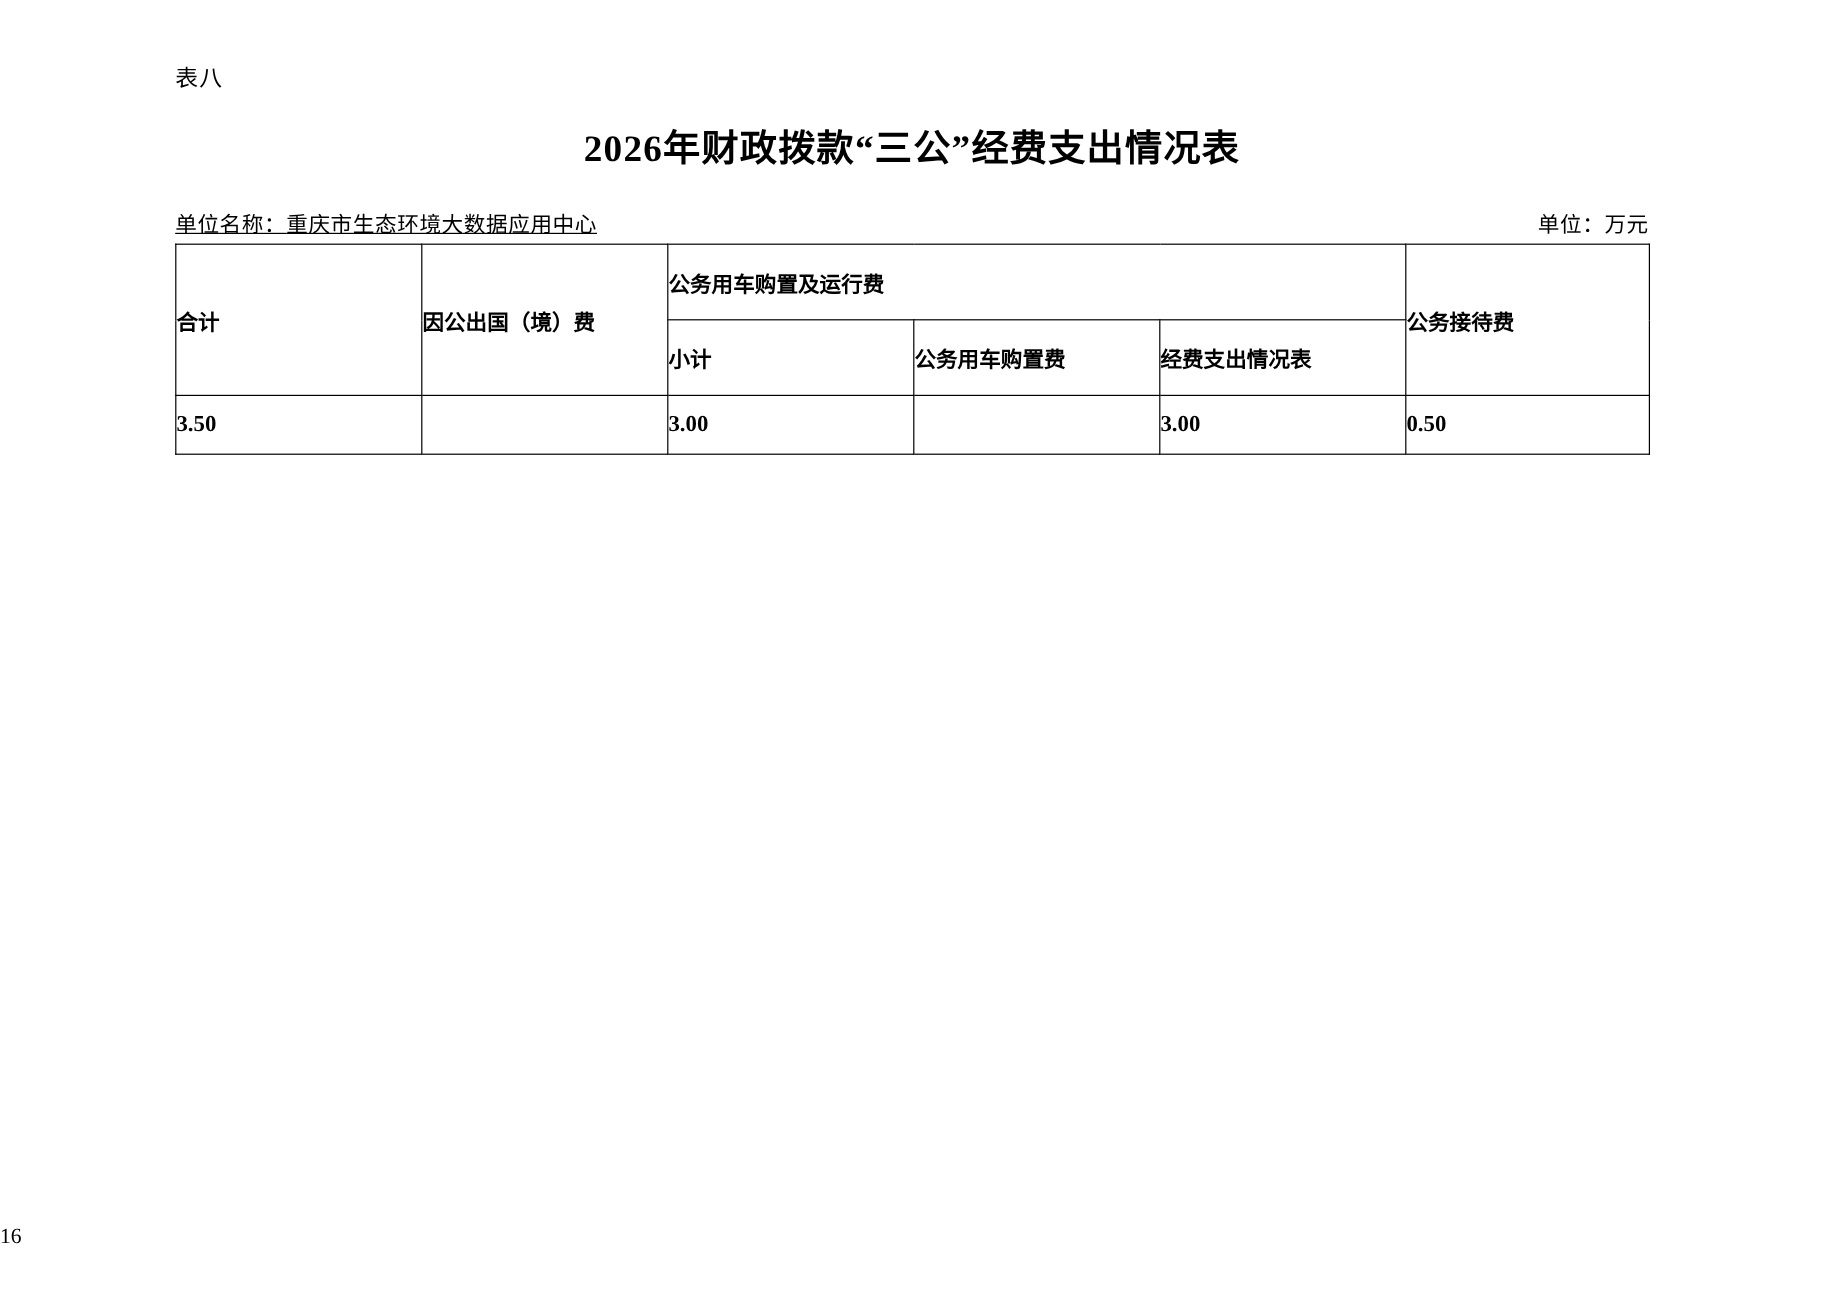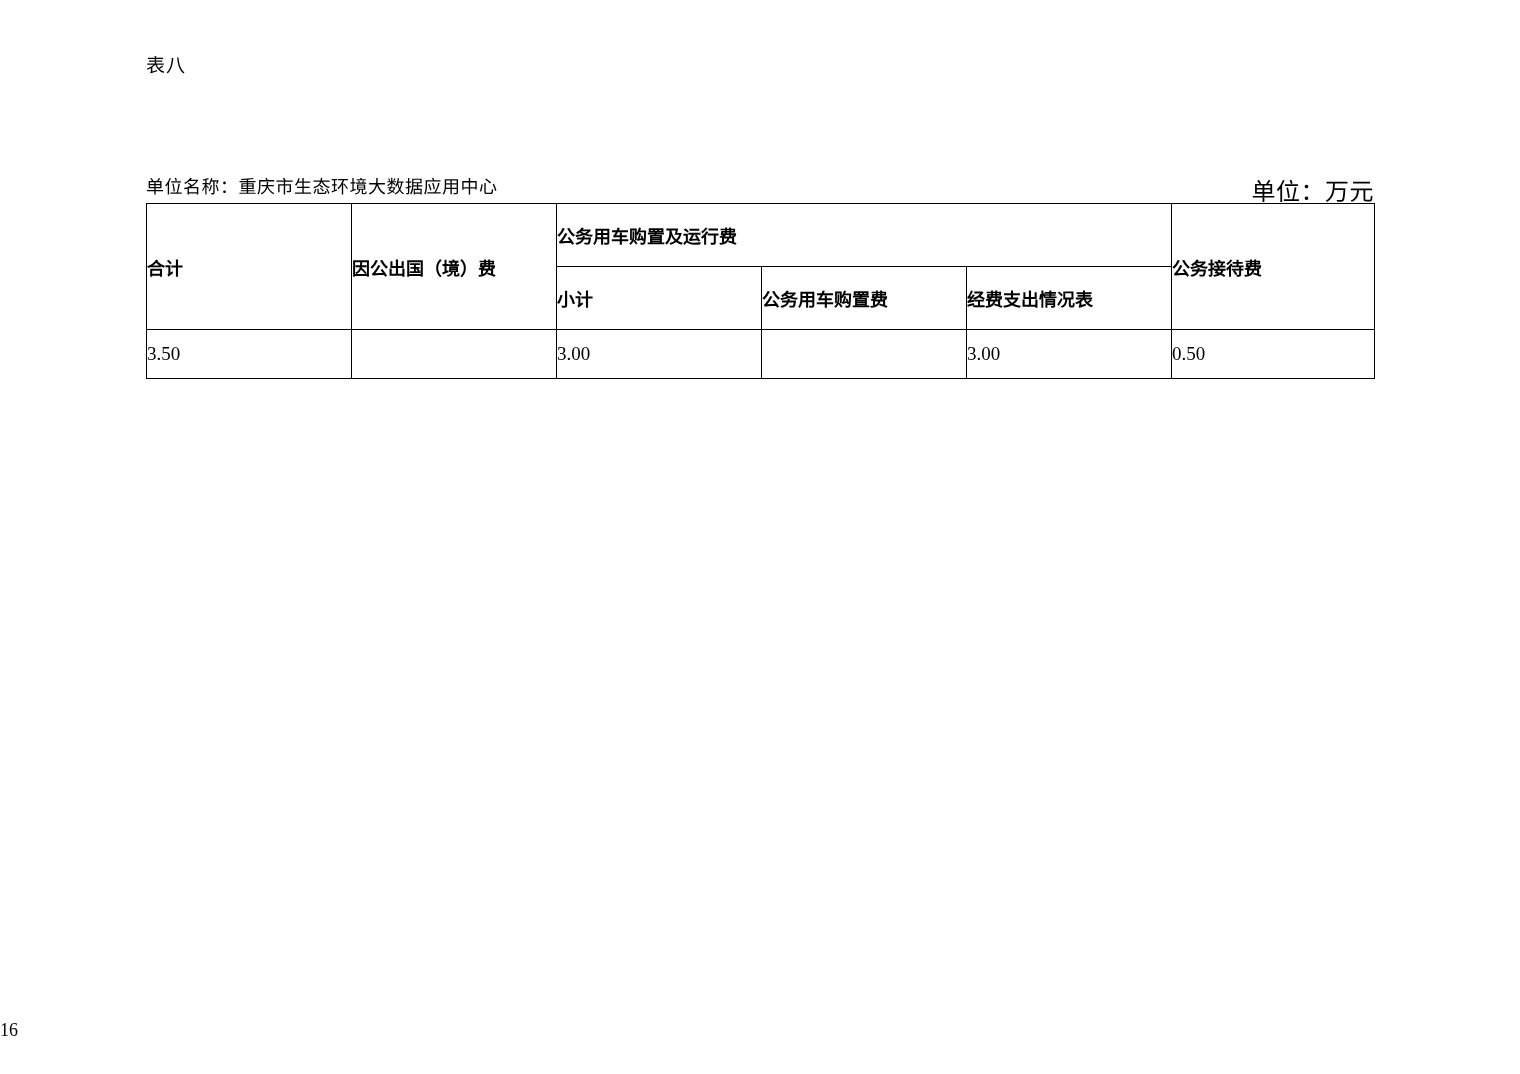--- a/index.html
+++ b/index.html
@@ -52,28 +52,29 @@
     width: 1228px;
     height: 24px;
   }
   .meta-left {
     position: absolute;
     left: 0;
     top: 0;
     font-size: 18px;
     letter-spacing: 0.5px;
     white-space: nowrap;
+    text-decoration: underline;
   }
   .meta-left .label { }
   .meta-left .value { }
   .meta-right {
     position: absolute;
     right: 0;
     top: 0;
-    font-size: 24px;
+    font-size: 18px;
     letter-spacing: 0.5px;
     white-space: nowrap;
   }
 
   table.fin {
     position: absolute;
     left: 146px;
     top: 203px;
     width: 1228px;
     border-collapse: collapse;
@@ -84,21 +85,21 @@
     text-align: left;
     vertical-align: middle;
     font-family: "Liberation Sans", "DejaVu Sans", sans-serif;
     font-size: 18px;
     font-weight: bold;
     color: #000;
     padding: 0;
   }
   table.fin td.val {
     font-family: "Liberation Serif", "DejaVu Serif", serif;
-    font-weight: normal;
+    font-weight: bold;
     font-size: 19px;
   }
   .h-tall { height: 124px; }
   .h-top  { height: 62px; }
   .h-sub  { height: 62px; }
   .h-data { height: 48px; }
 
   .page-number {
     position: absolute;
     left: 0;
@@ -108,20 +109,21 @@
     font-family: "Liberation Serif", "DejaVu Serif", serif;
   }
 </style>
 </head>
 <body>
 
 <div class="page">
 
   <div class="table-mark">表八</div>
 
+  <div class="doc-title">2026年财政拨款“三公”经费支出情况表</div>
 
   <div class="meta-row">
     <div class="meta-left"><span class="label">单位名称：</span><span class="value">重庆市生态环境大数据应用中心</span></div>
     <div class="meta-right">单位：万元</div>
   </div>
 
   <table class="fin">
     <colgroup>
       <col style="width:205px">
       <col style="width:205px">

